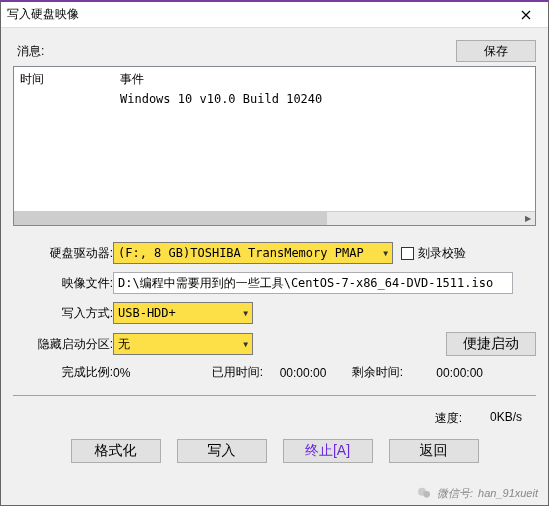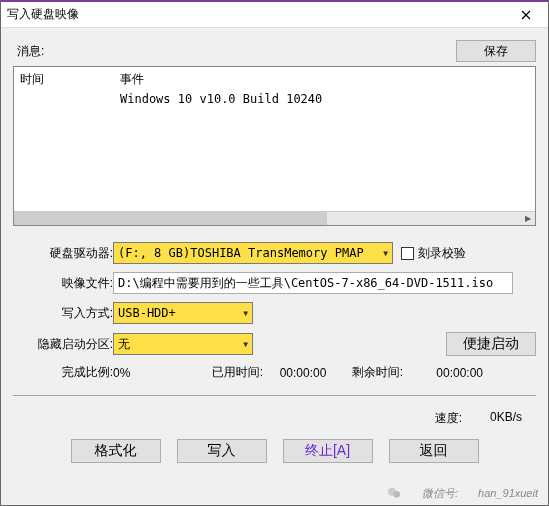--- a/index.html
+++ b/index.html
@@ -30,21 +30,21 @@
 .select-arrow { position: absolute; right: 4px; font-size: 8px; color: #333; }
 .text-input { height: 22px; border: 1px solid #abadb3; background: #fff; padding: 0 4px; font-family: SimSun, monospace; font-size: 12px; flex: 1; display: flex; align-items: center; overflow: hidden; white-space: nowrap; }
 .checkbox-wrap { display: flex; align-items: center; margin-left: 8px; cursor: pointer; }
 .checkbox { width: 13px; height: 13px; border: 1px solid #333; background: #fff; margin-right: 4px; }
 .btn { height: 24px; background: #e1e1e1; border: 1px solid #adadad; cursor: pointer; font-size: 14px; text-align: center; display: flex; align-items: center; justify-content: center; }
 .btn.disabled { color: #6d28d9; cursor: default; }
 .hr { border: none; border-top: 1px solid #a0a0a0; margin: 14px 0; }
 .speed-row { display: flex; justify-content: flex-end; gap: 28px; padding-right: 14px; margin-bottom: 12px; }
 .bottom-btns { display: flex; justify-content: center; gap: 16px; }
 .bottom-btns .btn { width: 90px; }
-.footer { position: absolute; bottom: 4px; right: 10px; font-size: 11px; color: #888; font-style: italic; display: flex; align-items: center; gap: 20px; }
+.footer { position: absolute; bottom: 4px; right: 10px; font-size: 11px; color: #888; font-style: italic; display: flex; align-items: center; gap: 5px; }
 .wechat-icon { width: 16px; height: 16px; }
 </style>
 </head>
 <body>
 
 <div class="window">
   <div class="titlebar">
     <span class="titlebar-text">写入硬盘映像</span>
     <div class="close-btn">
       <svg viewBox="0 0 10 10">

